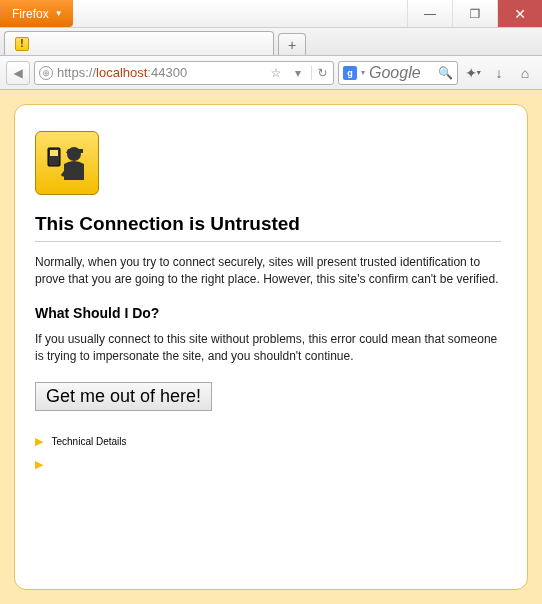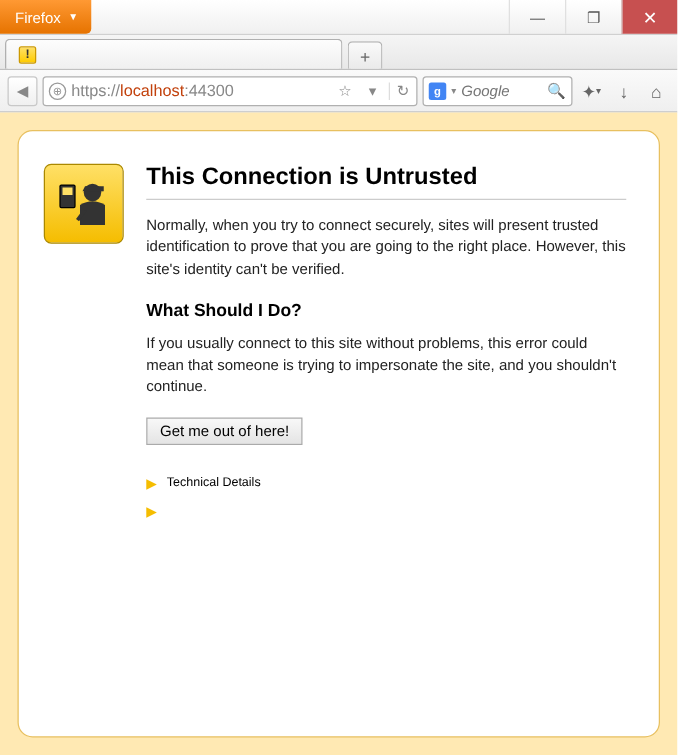--- a/index.html
+++ b/index.html
@@ -20,35 +20,35 @@
 .toolbar { height: 34px; background: linear-gradient(#fafafa, #efefef); border-bottom: 1px solid #c0c0c0; display: flex; align-items: center; padding: 0 6px; gap: 4px; }
 .nav-btn { width: 24px; height: 24px; border: 1px solid #c8c8c8; border-radius: 3px; background: linear-gradient(#fff, #f0f0f0); display: flex; align-items: center; justify-content: center; color: #888; }
 .urlbar { flex: 1; height: 24px; border: 1px solid #b0b0b0; border-radius: 3px; background: #fff; display: flex; align-items: center; padding: 0 4px; gap: 4px; }
 .globe { width: 14px; height: 14px; border: 1px solid #999; border-radius: 50%; color: #999; font-size: 9px; display: flex; align-items: center; justify-content: center; }
 .url-text { flex: 1; font-size: 13px; color: #888; }
 .url-text .host { color: #c2410c; }
 .star, .reload { color: #888; width: 18px; text-align: center; }
 .reload { border-left: 1px solid #ddd; padding-left: 4px; }
 .searchbox { width: 120px; height: 24px; border: 1px solid #b0b0b0; border-radius: 3px; background: #fff; display: flex; align-items: center; padding: 0 4px; gap: 4px; }
 .g-icon { width: 14px; height: 14px; background: #4285f4; color: #fff; font-size: 9px; font-weight: bold; display: flex; align-items: center; justify-content: center; border-radius: 2px; }
-.searchbox input { border: none; outline: none; flex: 1; font-style: italic; color: #999; font-size: 12px; width: 50px; }
+.searchbox input { border: none; outline: none; flex: 1; font-style: italic; color: #999; font-size: 16px; width: 50px; }
 .mag { color: #888; }
 .tool-icon { width: 22px; display: flex; align-items: center; justify-content: center; color: #666; font-size: 14px; }
 
 .content { background: #ffe9b3; padding: 14px; height: calc(604px - 28px - 28px - 34px); }
-.card { background: #fff; border: 1px solid #e8c060; border-radius: 12px; padding: 26px 26px 26px 20px; display: flex; gap: 18px; height: 100%; }
+.card { background: #fff; border: 1px solid #e8c060; border-radius: 12px; padding: 26px 26px 26px 20px; display: flex; gap: 18px; height: 100%; flex-direction: column; }
 .icon-col { flex-shrink: 0; }
 .warn-icon { width: 64px; height: 64px; background: linear-gradient(#ffe066, #f5bd00); border: 1px solid #aa8800; border-radius: 6px; display: flex; align-items: center; justify-content: center; position: relative; }
 .warn-icon svg { width: 46px; height: 46px; }
 .text-col { flex: 1; }
 h1 { font-size: 19px; font-weight: bold; border-bottom: 1px solid #ccc; padding-bottom: 6px; margin-bottom: 12px; }
 .para { font-size: 12px; line-height: 1.45; color: #222; margin-bottom: 12px; }
 .para strong { font-weight: bold; }
 h2 { font-size: 14px; font-weight: bold; margin: 16px 0 10px; }
-.action-btn { background: linear-gradient(#f8f8f8, #e4e4e4); border: 1px solid #aaa; padding: 3px 10px; font-size: 12px; margin: 4px 0 14px; cursor: pointer; }
+.action-btn { background: linear-gradient(#f8f8f8, #e4e4e4); border: 1px solid #aaa; padding: 3px 10px; font-size: 18px; margin: 4px 0 14px; cursor: pointer; }
 .expander { display: flex; align-items: center; gap: 8px; margin: 10px 0; cursor: pointer; }
 .tri { color: #f5bd00; font-size: 11px; }
 .expander .lbl { font-weight: normal; font-size: 10px; }
 </style>
 </head>
 <body>
 
 <div class="titlebar">
   <div class="firefox-btn">
     <span>Firefox</span>
@@ -103,21 +103,21 @@
           <circle cx="30" cy="14" r="7" fill="#333"></circle>
           <path d="M22 13 L38 13 L36 9 L24 9 Z" fill="#333"></path>
           <rect x="36" y="9" width="3" height="4" fill="#333"></rect>
           <path d="M20 24 Q30 18 40 24 L40 40 L20 40 Z" fill="#333"></path>
           <path d="M24 28 L18 36" stroke="#333" stroke-width="3"></path>
         </svg>
       </div>
     </div>
     <div class="text-col">
       <h1>This Connection is Untrusted</h1>
-      <p class="para">Normally, when you try to connect securely, sites will present trusted identification to prove that you are going to the right place. However, this site's identity can't be verified.</p>
+      <p class="para">Normally, when you try to connect securely, sites will present trusted identification to prove that you are going to the right place. However, this site's confirm can't be verified.</p>
       <h2>What Should I Do?</h2>
       <p class="para">If you usually connect to this site without problems, this error could mean that someone is trying to impersonate the site, and you shouldn't continue.</p>
       <button class="action-btn">Get me out of here!</button>
       <div class="expander">
         <span class="tri">▶</span>
         <span class="lbl">Technical Details</span>
       </div>
       <div class="expander">
         <span class="tri">▶</span>
       </div>

